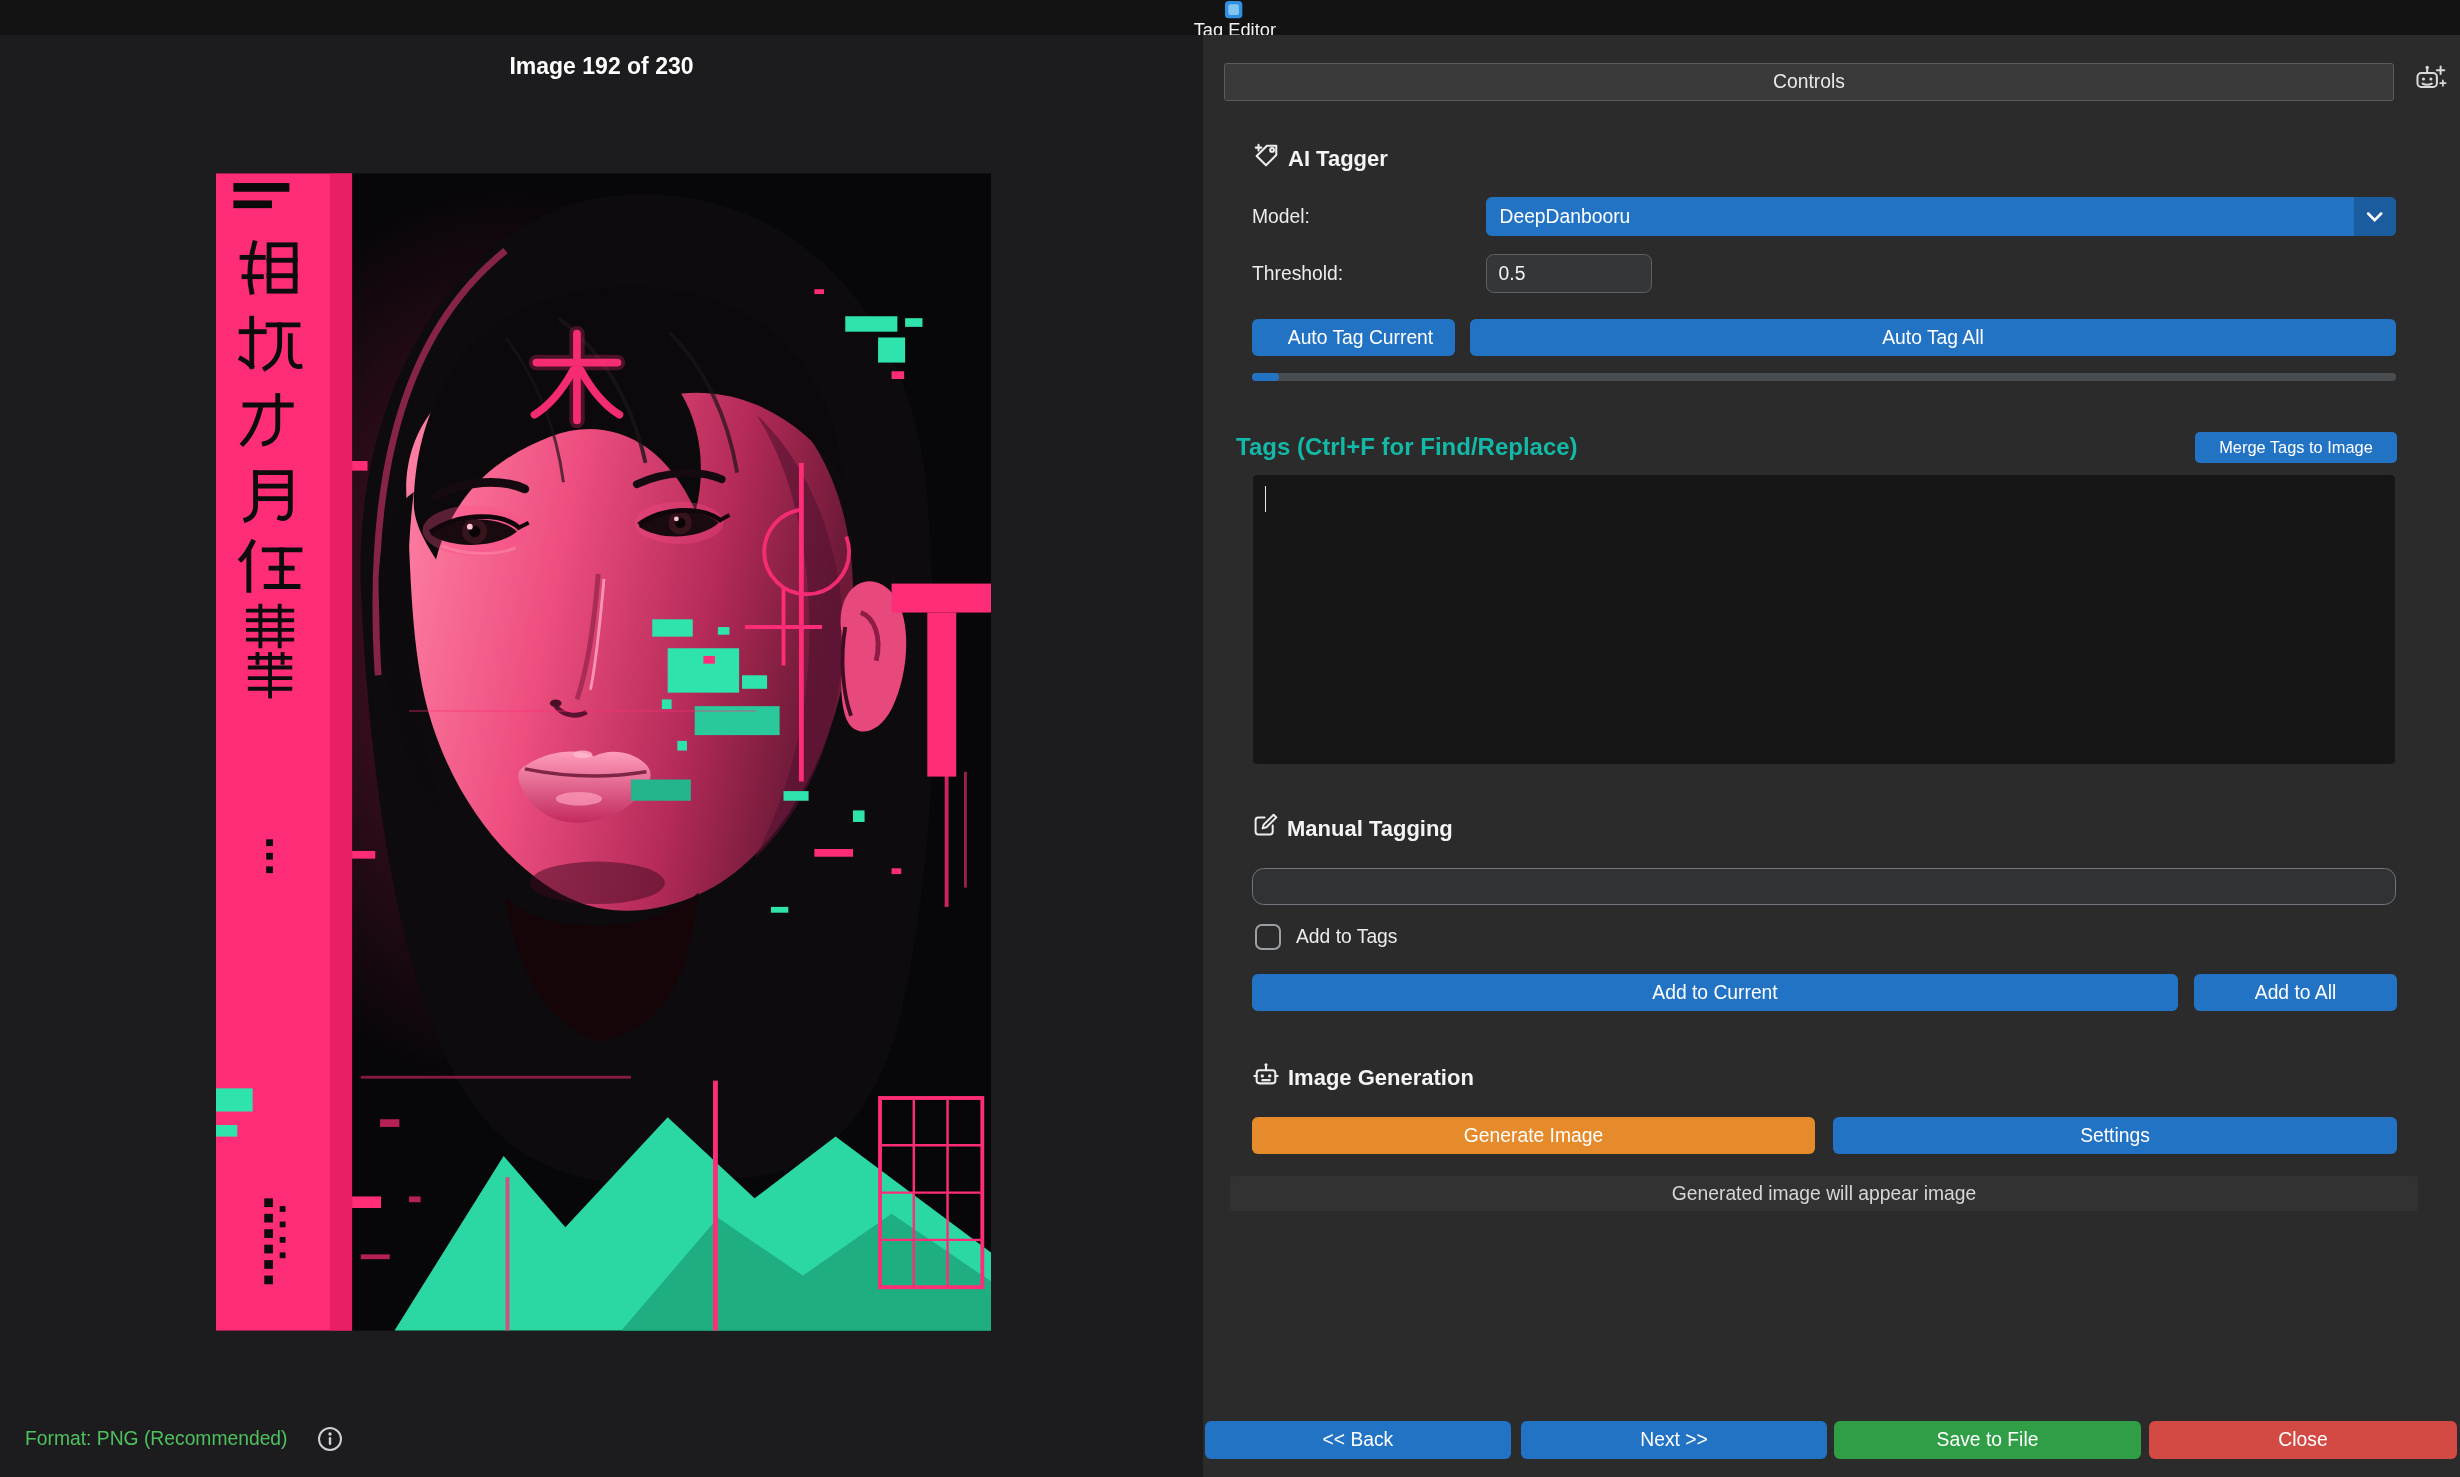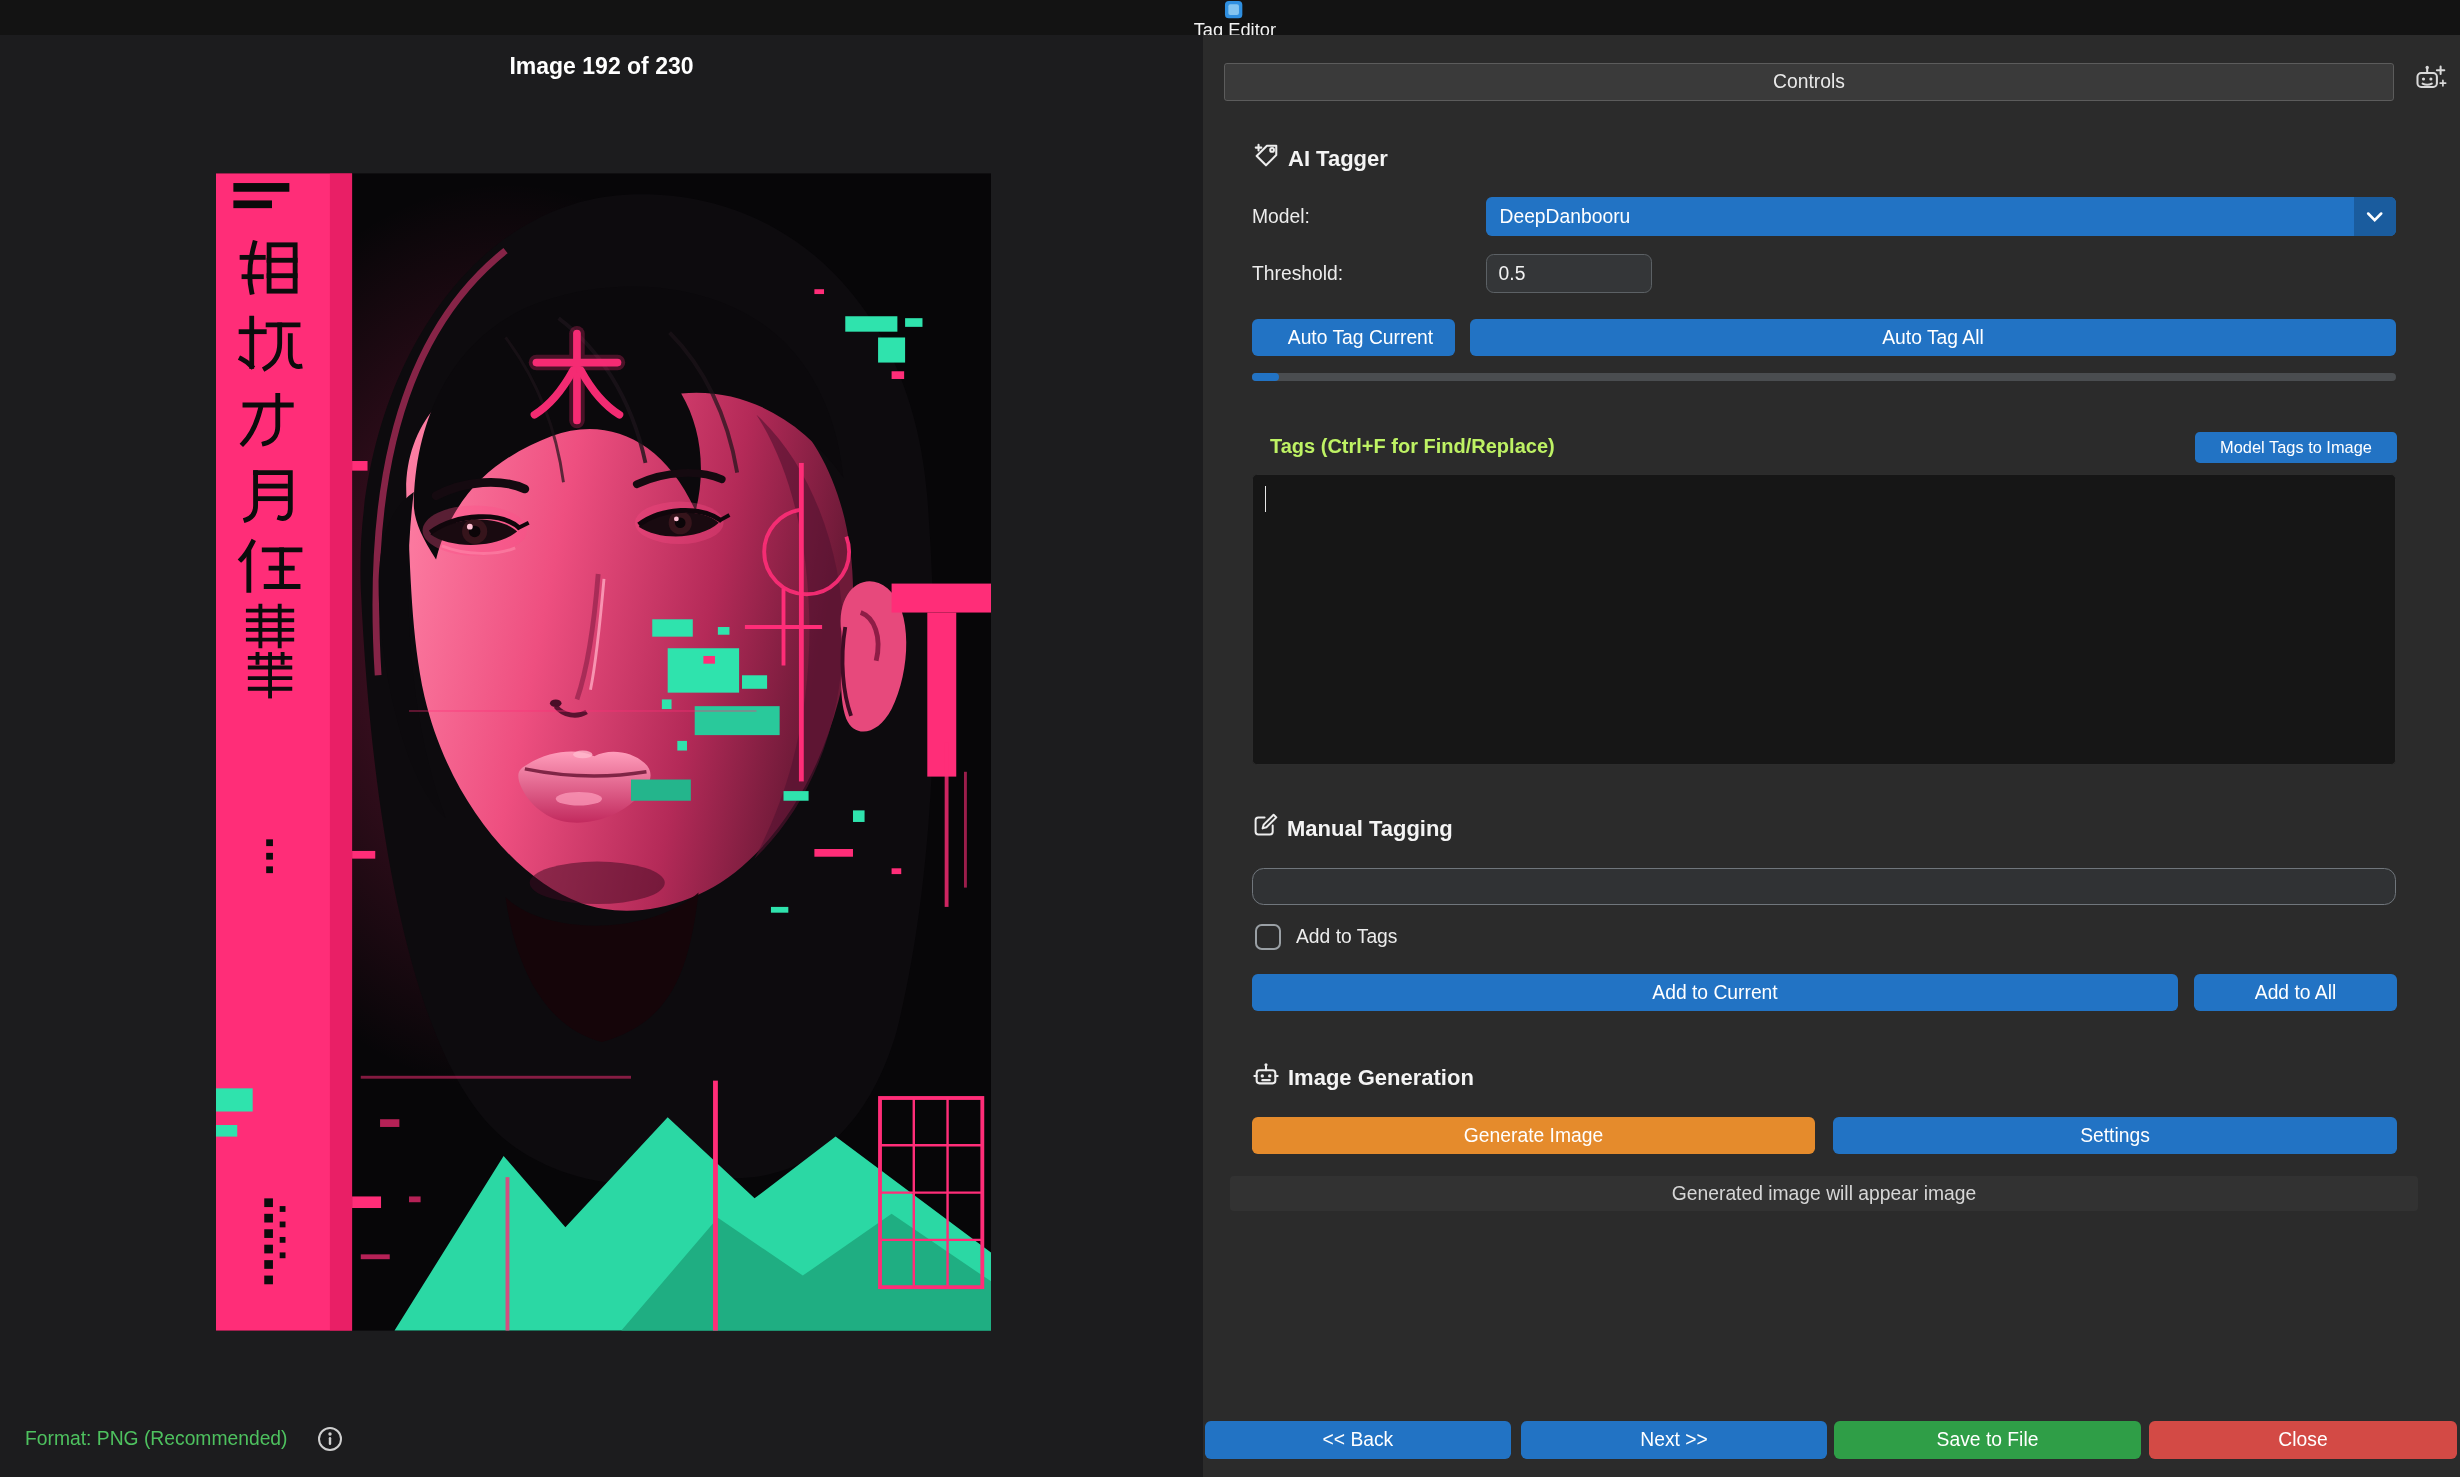--- a/index.html
+++ b/index.html
@@ -51,21 +51,21 @@
 
   .btn{position:absolute;border:none;border-radius:5.8px;color:#fff;font-size:19.3px;font-family:inherit;
        display:flex;align-items:center;justify-content:center;}
   .btn.blue{background:#2273c4;}
   #btn-auto-current{left:49px;top:284px;width:203px;height:37px;padding-left:20px;}
   #btn-auto-all{left:267px;top:284px;width:926px;height:37px;}
 
   .progress{position:absolute;left:49px;top:338px;width:1144px;height:7.7px;background:#4a4d50;border-radius:3.9px;}
   .progress .fill{position:absolute;left:0;top:0;width:27px;height:7.7px;background:#2273c4;border-radius:3.9px;}
 
-  .tags-label{position:absolute;left:67px;top:394px;height:35px;line-height:35px;font-size:20px;font-weight:700;color:#bef264;}
+  .tags-label{position:absolute;left:33px;top:394px;height:35px;line-height:35px;font-size:24px;font-weight:700;color:#14b8a6;}
   #btn-merge{left:992px;top:397px;width:202px;height:31px;font-size:16.4px;border-radius:4.8px;}
 
   .tags-area{position:absolute;left:49px;top:439px;width:1144px;height:291px;background:#161616;
              border:1px solid #2c2c2c;border-radius:4.8px;box-sizing:border-box;font-size:19.3px;color:#eee;}
   .caret{position:absolute;left:11.6px;top:10.6px;width:1.9px;height:26px;background:#e6e6e6;animation:blink 1.1s steps(1,end) infinite;}
   @keyframes blink{0%,49%{opacity:1;}50%,100%{opacity:0;}}
 
   .manual-input{position:absolute;left:49px;top:833px;width:1144px;height:37px;background:#303234;
                 border:1.9px solid #70767c;border-radius:11.6px;box-sizing:border-box;color:#f0f0f0;
                 font-size:19.3px;padding:0 13.5px;font-family:inherit;}
@@ -360,21 +360,21 @@
     <input class="threshold-input" value="0.5" style="">
 
     <button class="btn blue" id="btn-auto-current">Auto Tag Current</button>
     <button class="btn blue" id="btn-auto-all">Auto Tag All</button>
 
     <div class="progress">
         <div class="fill"></div>
       </div>
 
     <span class="tags-label">Tags (Ctrl+F for Find/Replace)</span>
-    <button class="btn blue" id="btn-merge">Model Tags to Image</button>
+    <button class="btn blue" id="btn-merge">Merge Tags to Image</button>
 
     <div class="tags-area">
       <span class="caret"></span>
       <span></span>
     </div>
 
     <div class="section-header" id="hdr-manual">
       <span>
         <svg viewBox="0 0 30 30" width="27" height="27">
           <g fill="none" stroke="#ededed" stroke-width="2.2" stroke-linecap="round" stroke-linejoin="round">

